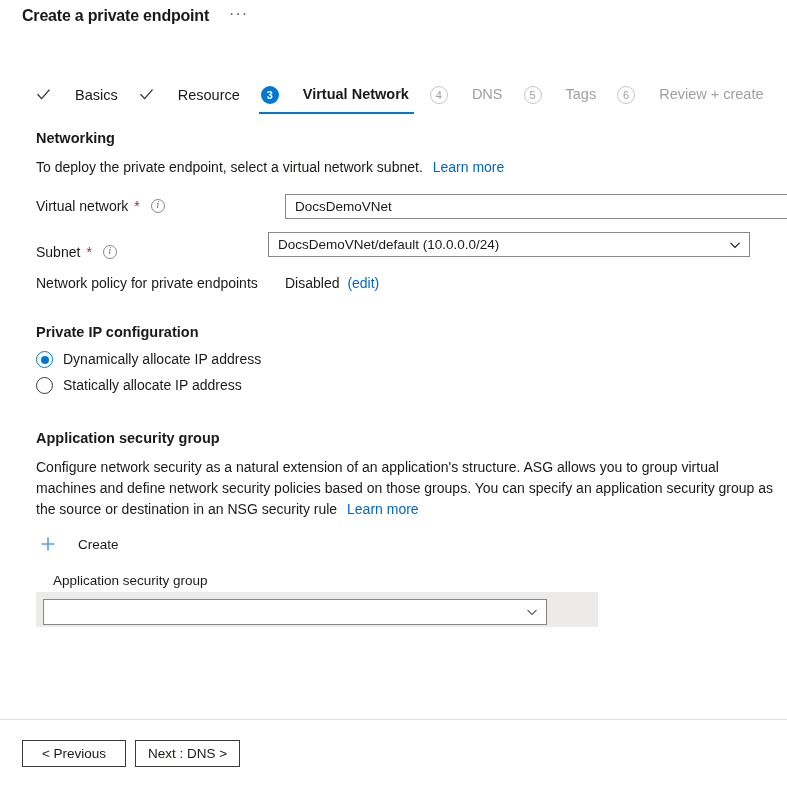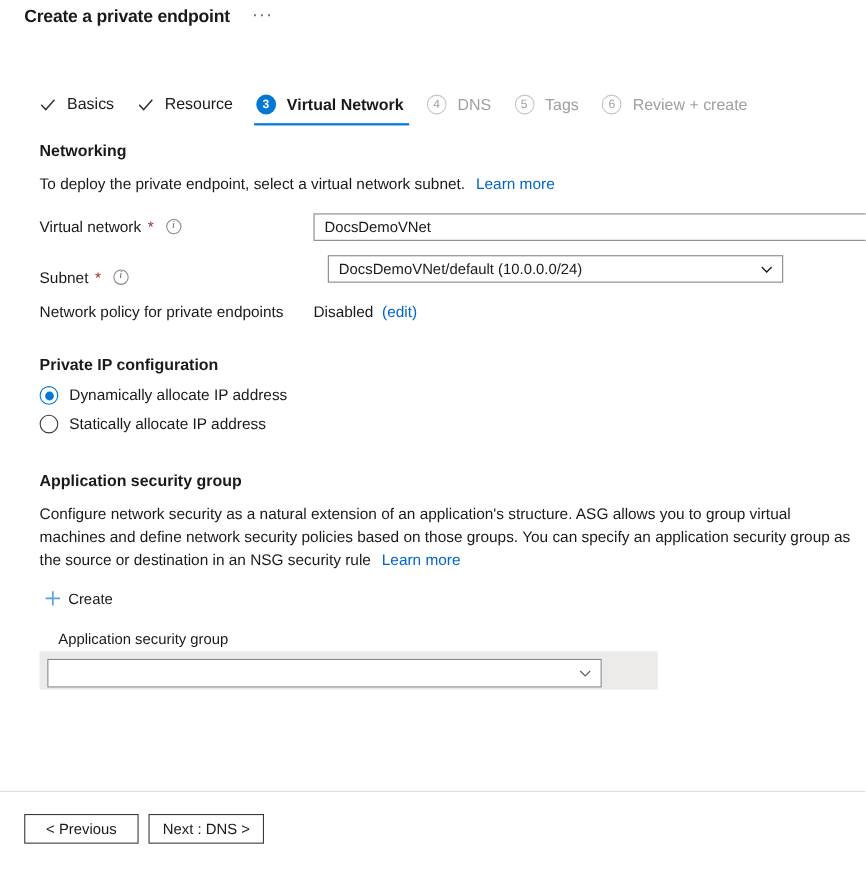--- a/index.html
+++ b/index.html
@@ -27,21 +27,21 @@
     line-height: 1; padding: 2px 4px; cursor: pointer; user-select:none;
     position: relative; top: -2px;
   }
 
   
   .tabs {
     position: absolute; left: 28px; top: 82px;
     display: flex; align-items: center; gap: 0;
   }
   .tab {
-    display: flex; align-items: flex-end; gap: 10px;
+    display: flex; align-items: flex-start; gap: 24px;
     padding: 4px 13px 10px 8px;
     font-size: 14.5px; cursor: pointer; white-space: nowrap;
     position: relative;
   }
   .tab.done { color: #1b1a19; }
   .tab.active { color: #1b1a19; font-weight: 600; }
   .tab.upcoming { color: #a19f9d; }
   .tab.active::after {
     content: ""; position: absolute; left: 6px; right: 8px; bottom: 0;
     height: 2.5px; background: #0078d4;
@@ -109,21 +109,21 @@
     border: 1px solid #3b3a39; background: #fff;
     display: flex; align-items: center; justify-content: center; flex: none;
   }
   .radio.checked { border: 1.5px solid #0078d4; }
   .radio.checked::after {
     content: ""; width: 8px; height: 8px; border-radius: 50%; background: #0078d4;
   }
 
   
   .create-cmd {
-    position: absolute; display: flex; align-items: center; gap: 6px;
+    position: absolute; display: flex; align-items: center; gap: 22px;
     cursor: pointer; font-size: 13.5px; color: #1b1a19;
   }
   .plus-icon { width: 16px; height: 16px; flex: none; }
   .plus-icon svg { display: block; }
 
   
   .asg-panel {
     position: absolute; background: #edebe9;
   }
   .asg-sublabel {
@@ -216,21 +216,21 @@
           <path d="M1.5 3.8 L6 8.3 L10.5 3.8" fill="none" stroke="#1b1a19" stroke-width="1.2"></path>
         </svg>
     </span>
   </div>
 
   <div class="form-label" style="left:36px; top:244px;">
     <span>Subnet</span>
     <span class="req-star">*</span>
     <span class="info-icon" style="margin-left:6px;">i</span>
   </div>
-  <div class="dropdown" style="left:298px; top:232px; width:414px;">
+  <div class="dropdown" style="left:268px; top:232px; width:482px;">
     <span class="val">DocsDemoVNet/default (10.0.0.0/24)</span>
     <span class="chev">
       <svg width="12" height="12" viewBox="0 0 12 12">
           <path d="M1.5 3.8 L6 8.3 L10.5 3.8" fill="none" stroke="#1b1a19" stroke-width="1.2"></path>
         </svg>
     </span>
   </div>
 
   <div class="form-label" style="left:36px; top:275px;">
     <span>Network policy for private endpoints</span>

